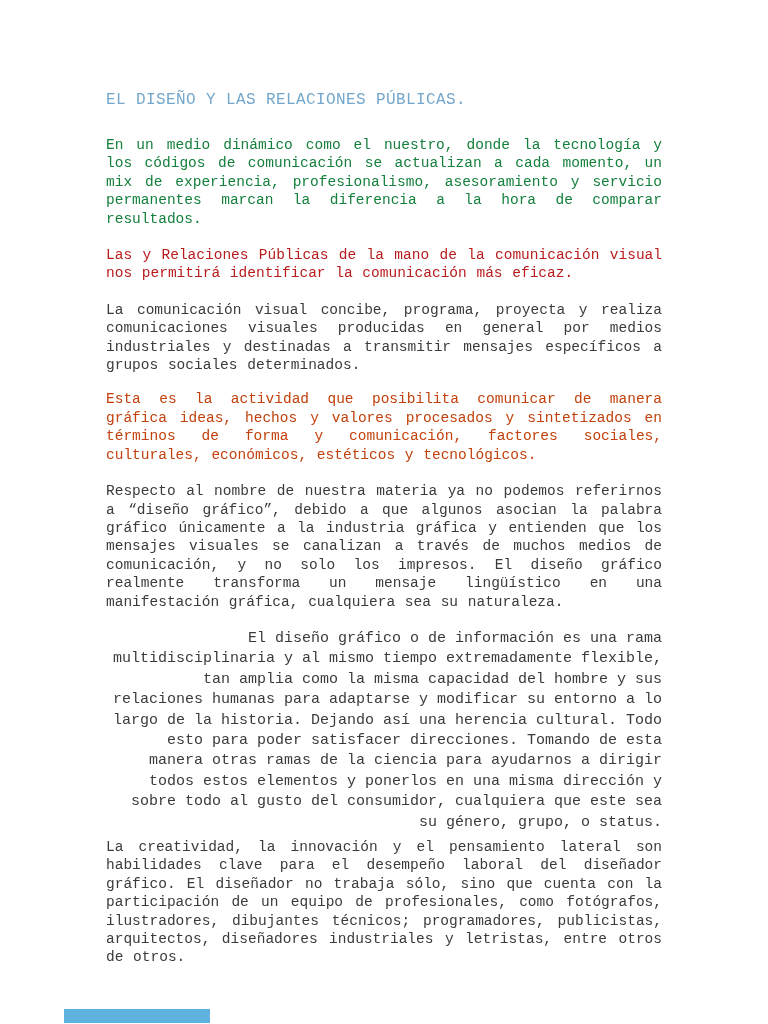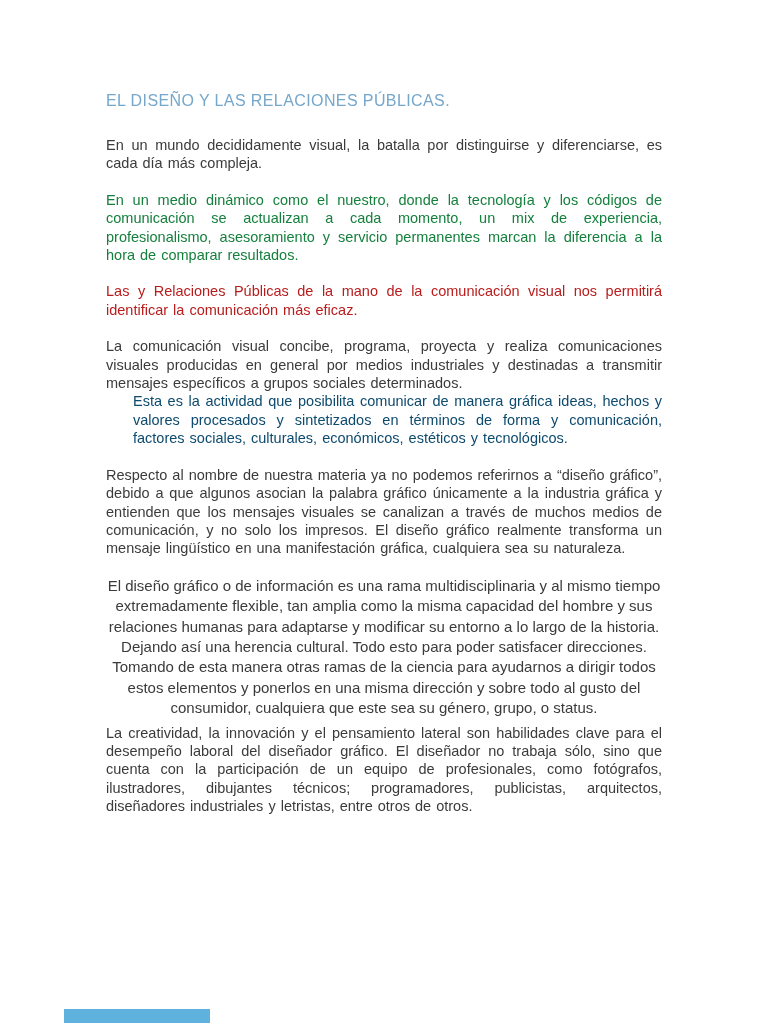--- a/index.html
+++ b/index.html
@@ -6,21 +6,21 @@
     margin: 0;
     padding: 0;
     background: #ffffff;
   }
   .page {
     position: relative;
     width: 768px;
     height: 1024px;
     background: #ffffff;
     overflow: hidden;
-    font-family: Liberation Sans, sans-serif;
+    font-family: Liberation Mono, monospace;
   }
   .content {
     position: absolute;
     left: 106px;
     top: 91px;
     width: 556px;
   }
   .doc-title {
     margin: 0 0 26px 0;
     font-size: 16px;
@@ -31,51 +31,50 @@
   }
   .para {
     margin: 0 0 18px 0;
     font-size: 14.5px;
     line-height: 18.4px;
     color: #3b3b3b; 
     text-align: justify;
     word-spacing: 1px;
   }
   .para.no-gap {
-    margin-bottom: 0;
+    margin-bottom: 16px;
   }
   .para.loose {
     font-size: 15px;
     line-height: 20.4px;
-    text-align: center;
+    text-align: right;
     word-spacing: normal;
     margin-bottom: 5px;
   }
   .footer-bar {
     position: absolute;
     left: 64px;
     bottom: 1px;
     width: 146px;
     height: 14px;
     background: #5fb2dd; 
   }
 </style>
 </head>
 <body>
 
 <div class="page">
   <div class="content">
 
     <h1 class="doc-title" style="color: rgb(116, 167, 203);">EL DISEÑO Y LAS RELACIONES PÚBLICAS.</h1>
 
-    <p class="para" style="color: rgb(59, 59, 59);">En un mundo decididamente visual, la batalla por distinguirse y diferenciarse, es cada día más compleja.</p>
     <p class="para" style="color: #15803d;">En un medio dinámico como el nuestro, donde la tecnología y los códigos de comunicación se actualizan a cada momento, un mix de experiencia, profesionalismo, asesoramiento y servicio permanentes marcan la diferencia a la hora de comparar resultados.</p>
     <p class="para" style="color: #b91c1c;">Las y Relaciones Públicas de la mano de la comunicación visual nos permitirá identificar la comunicación más eficaz.</p>
     <p class="para no-gap" style="color: rgb(59, 59, 59);">La comunicación visual concibe, programa, proyecta y realiza comunicaciones visuales producidas en general por medios industriales y destinadas a transmitir mensajes específicos a grupos sociales determinados.</p>
-    <p class="para" style="color: #0c4a6e; margin-left: 27px;">Esta es la actividad que posibilita comunicar de manera gráfica ideas, hechos y valores procesados y sintetizados en términos de forma y comunicación, factores sociales, culturales, económicos, estéticos y tecnológicos.</p>
+    <p class="para" style="color: #c2410c;">Esta es la actividad que posibilita comunicar de manera gráfica ideas, hechos y valores procesados y sintetizados en términos de forma y comunicación, factores sociales, culturales, económicos, estéticos y tecnológicos.</p>
     <p class="para" style="color: rgb(59, 59, 59);">Respecto al nombre de nuestra materia ya no podemos referirnos a “diseño gráfico”, debido a que algunos asocian la palabra gráfico únicamente a la industria gráfica y entienden que los mensajes visuales se canalizan a través de muchos medios de comunicación, y no solo los impresos. El diseño gráfico realmente transforma un mensaje lingüístico en una manifestación gráfica, cualquiera sea su naturaleza.</p>
     <p class="para loose" style="color: rgb(59, 59, 59);">El diseño gráfico o de información es una rama multidisciplinaria y al mismo tiempo extremadamente flexible, tan amplia como la misma capacidad del hombre y sus relaciones humanas para adaptarse y modificar su entorno a lo largo de la historia. Dejando así una herencia cultural. Todo esto para poder satisfacer direcciones. Tomando de esta manera otras ramas de la ciencia para ayudarnos a dirigir todos estos elementos y ponerlos en una misma dirección y sobre todo al gusto del consumidor, cualquiera que este sea su género, grupo, o status.</p>
     <p class="para" style="color: rgb(59, 59, 59);">La creatividad, la innovación y el pensamiento lateral son habilidades clave para el desempeño laboral del diseñador gráfico. El diseñador no trabaja sólo, sino que cuenta con la participación de un equipo de profesionales, como fotógrafos, ilustradores, dibujantes técnicos; programadores, publicistas, arquitectos, diseñadores industriales y letristas, entre otros de otros.</p>
 
   </div>
 
   <div class="footer-bar" style="background: rgb(95, 178, 221);"></div>
 </div>
 
 </body></html>

